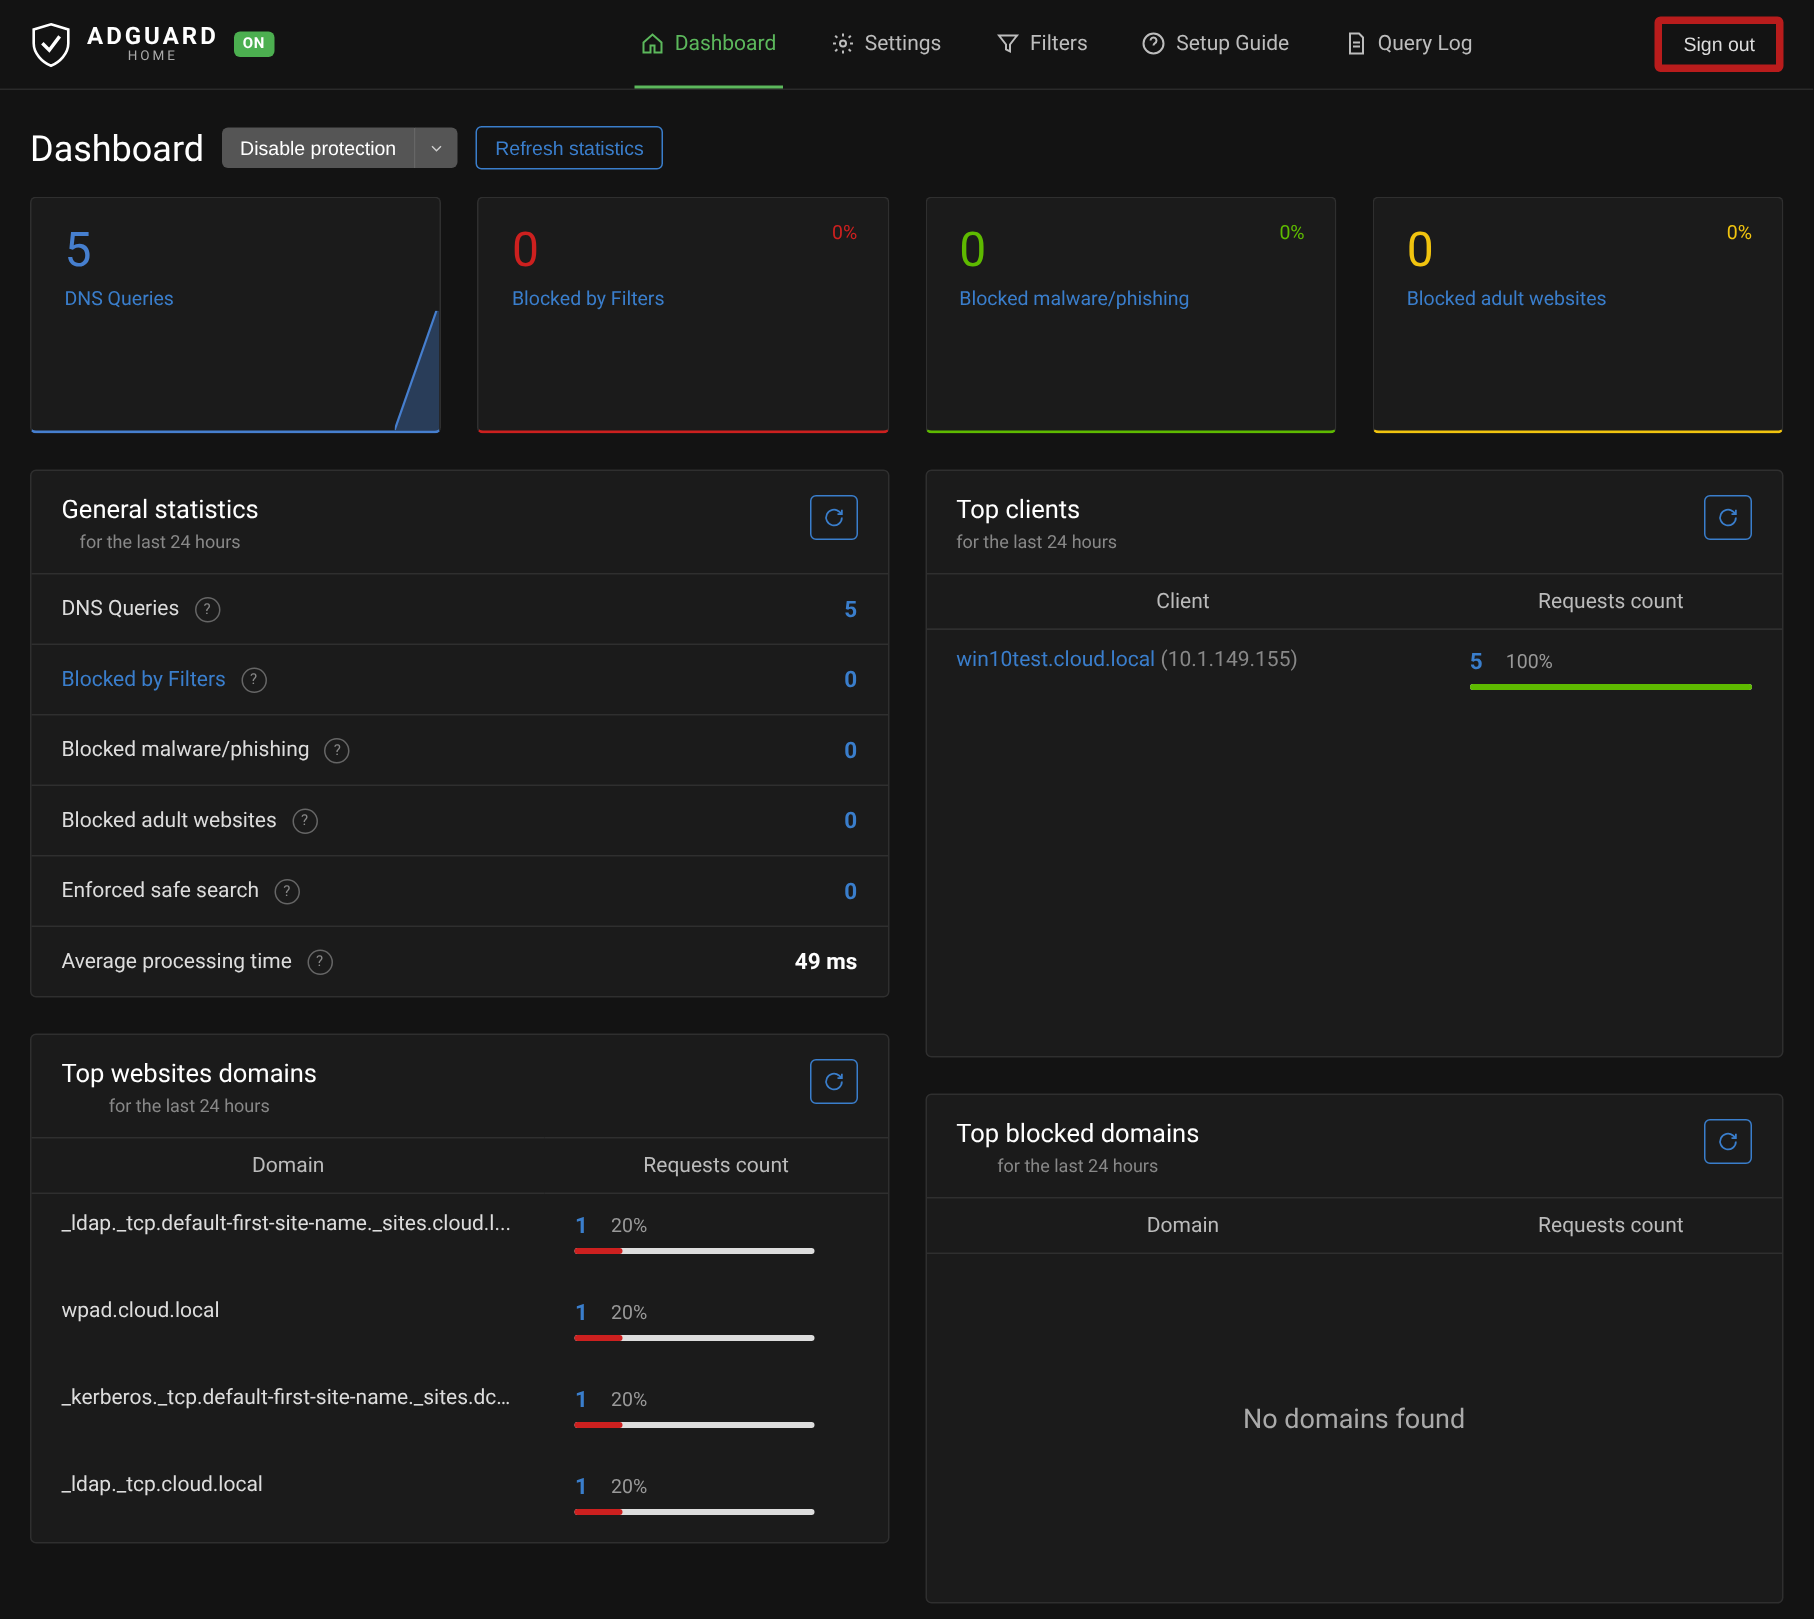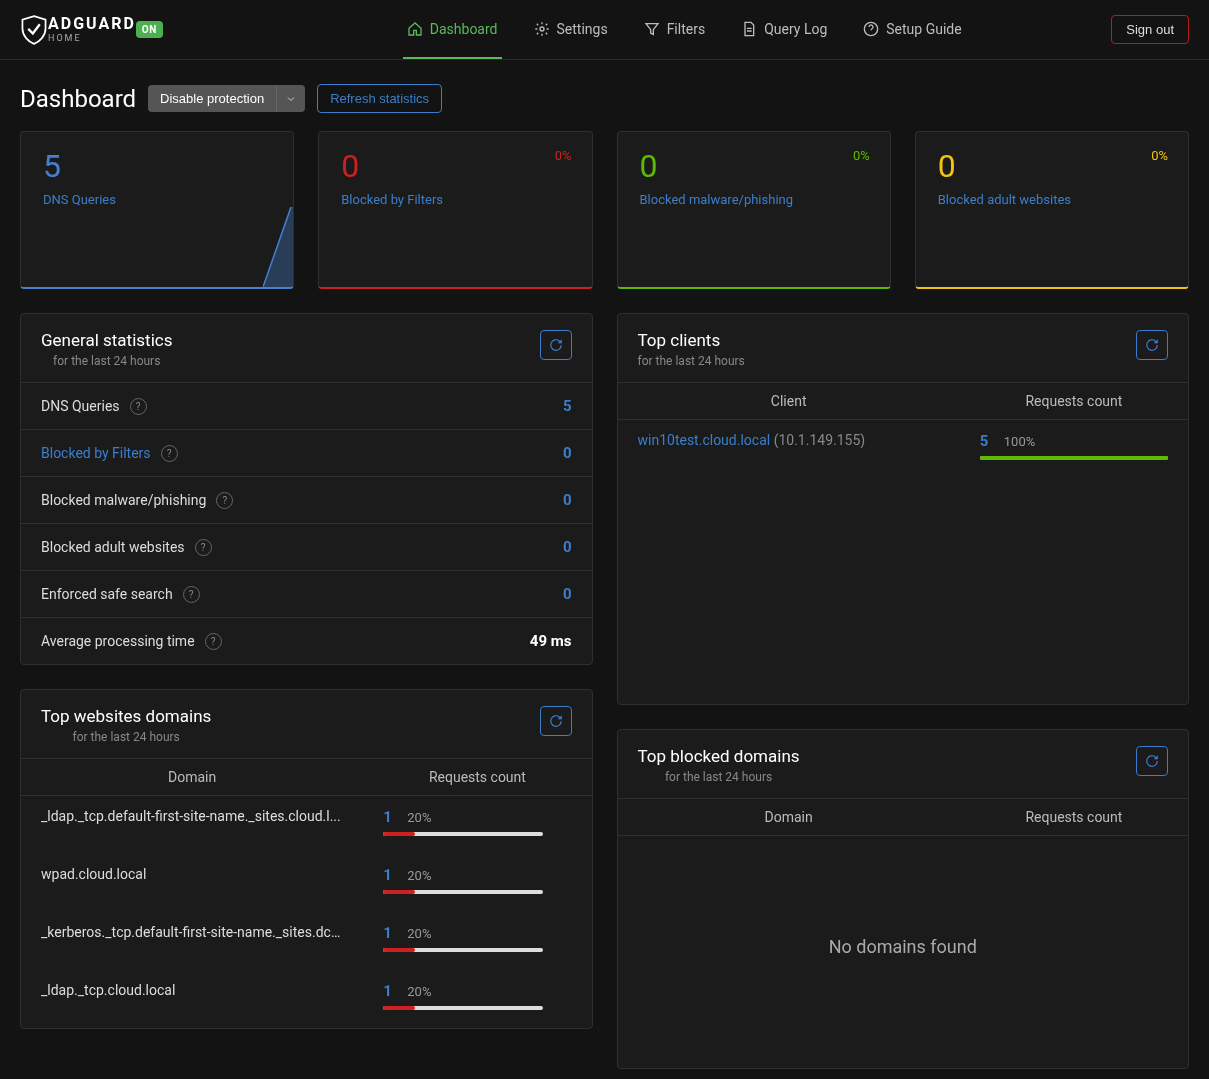--- a/index.html
+++ b/index.html
@@ -15,21 +15,21 @@
   a { text-decoration: none; }
 
   
   .header {
     height: 60px;
     border-bottom: 1px solid #2a2a2a;
     display: flex;
     align-items: center;
     padding: 0 20px;
   }
-  .logo-block { display: flex; align-items: center; gap: 0; }
+  .logo-block { display: flex; align-items: center; gap: 10px; text-align: center; }
   .logo-text { display: flex; flex-direction: column; line-height: 1; }
   .logo-main { font-weight: 700; font-size: 16px; letter-spacing: 2px; color: #fff; }
   .logo-sub { font-size: 9px; letter-spacing: 2px; color: #aaa; margin-top: 2px; }
   .status-badge {
     background: #4caf50;
     color: #fff;
     font-size: 10px;
     font-weight: 700;
     padding: 3px 6px;
     border-radius: 4px;
@@ -37,21 +37,21 @@
   }
   .nav { display: flex; gap: 28px; margin-left: 240px; }
   .nav-item {
     display: flex; align-items: center; gap: 7px;
     color: #bdbdbd; font-size: 14px; padding: 20px 4px;
     border-bottom: 2px solid transparent; cursor: pointer;
   }
   .nav-item.active { color: #5cb85c; border-bottom-color: #5cb85c; }
   .nav-item svg { width: 16px; height: 16px; }
   .signout-btn {
-    margin-left: auto; border: 1px solid #b91c1c; background: transparent;
+    margin-left: auto; border: 5px solid #b91c1c; background: transparent;
     color: #ddd; padding: 6px 14px; border-radius: 4px; cursor: pointer;
     font-size: 13px;
   }
 
   
   .page-head { padding: 24px 20px 18px; display: flex; align-items: center; gap: 12px; }
   .page-title { font-size: 24px; font-weight: 400; color: #fff; }
   .btn-disable {
     display: flex; align-items: stretch;
   }
@@ -199,31 +199,31 @@
       <span>Settings</span>
     </div>
     <div class="nav-item">
       <svg viewBox="0 0 24 24" fill="none" stroke="currentColor" stroke-width="2">
           <path d="M3 4h18L14 13v7l-4-2v-5L3 4z"></path>
         </svg>
       <span>Filters</span>
     </div>
     <div class="nav-item">
       <svg viewBox="0 0 24 24" fill="none" stroke="currentColor" stroke-width="2">
+          <circle cx="12" cy="12" r="10"></circle>
+          <path d="M9 9a3 3 0 1 1 4.5 2.6c-.9.6-1.5 1.1-1.5 2.4M12 18h.01"></path>
+        </svg>
+      <span>Setup Guide</span>
+    </div>
+    <div class="nav-item">
+      <svg viewBox="0 0 24 24" fill="none" stroke="currentColor" stroke-width="2">
           <path d="M6 2h9l4 4v16H6z"></path>
           <path d="M9 11h7M9 15h7"></path>
         </svg>
       <span>Query Log</span>
-    </div>
-    <div class="nav-item">
-      <svg viewBox="0 0 24 24" fill="none" stroke="currentColor" stroke-width="2">
-          <circle cx="12" cy="12" r="10"></circle>
-          <path d="M9 9a3 3 0 1 1 4.5 2.6c-.9.6-1.5 1.1-1.5 2.4M12 18h.01"></path>
-        </svg>
-      <span>Setup Guide</span>
     </div>
   </div>
 
   <button class="signout-btn">Sign out</button>
 </div>
 
 <div class="page-head">
   <h1 class="page-title">Dashboard</h1>
   <div class="btn-disable">
     <button class="btn-disable-main">Disable protection</button>

